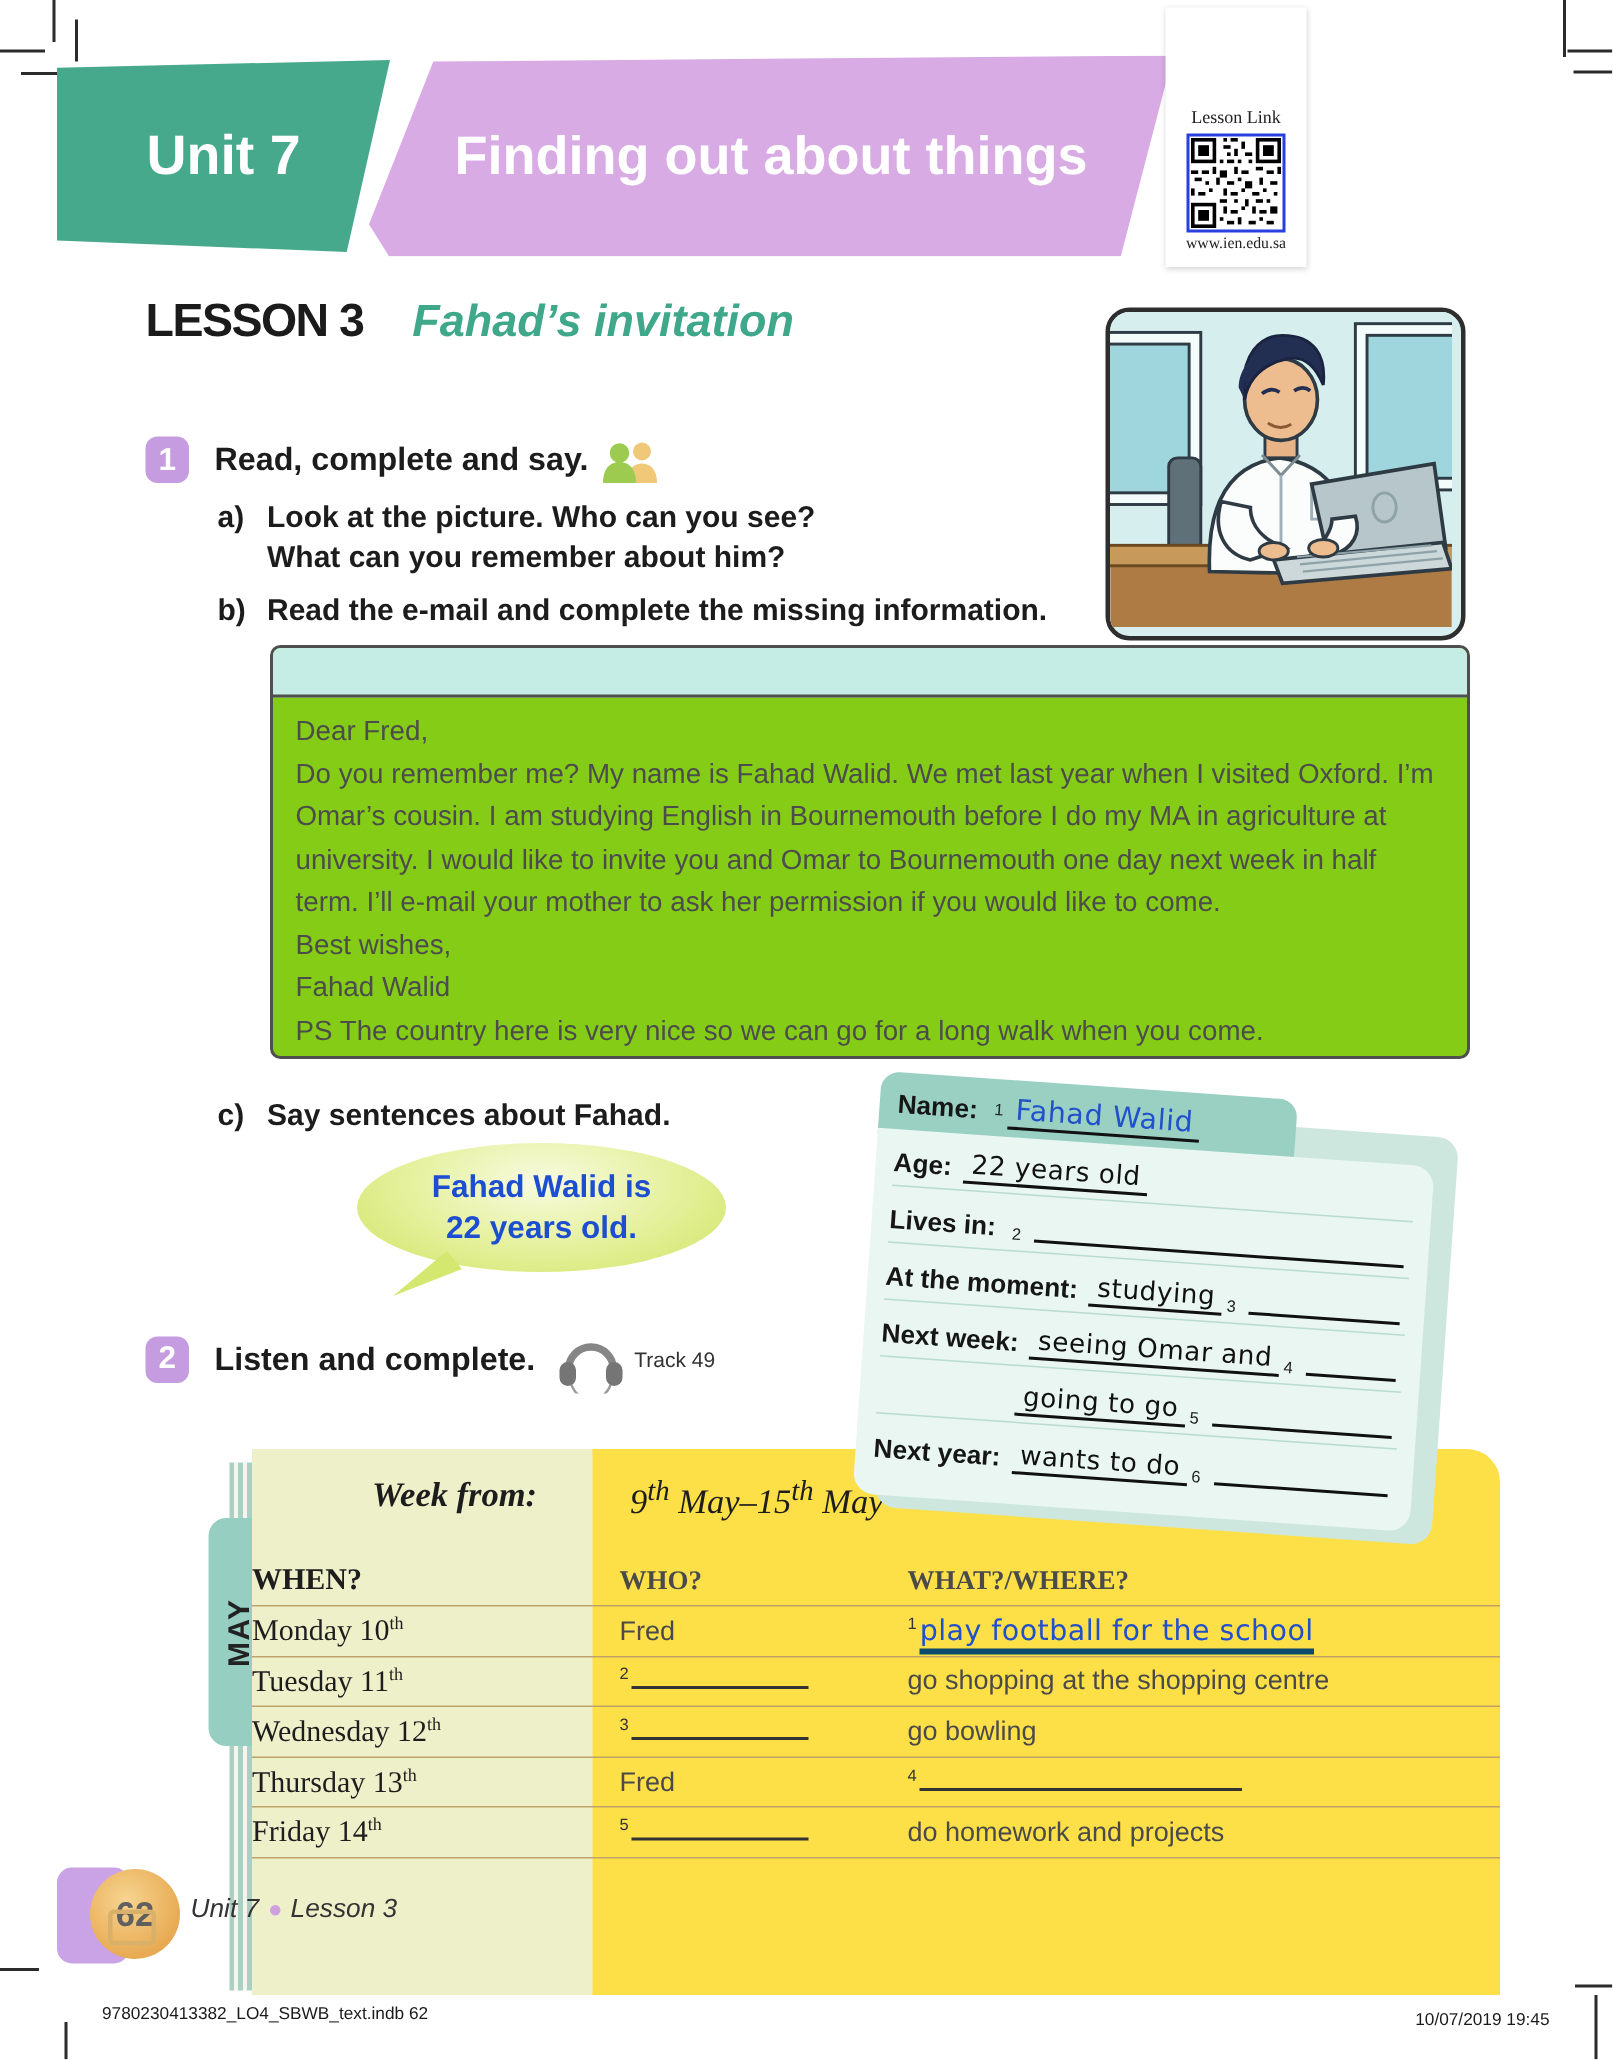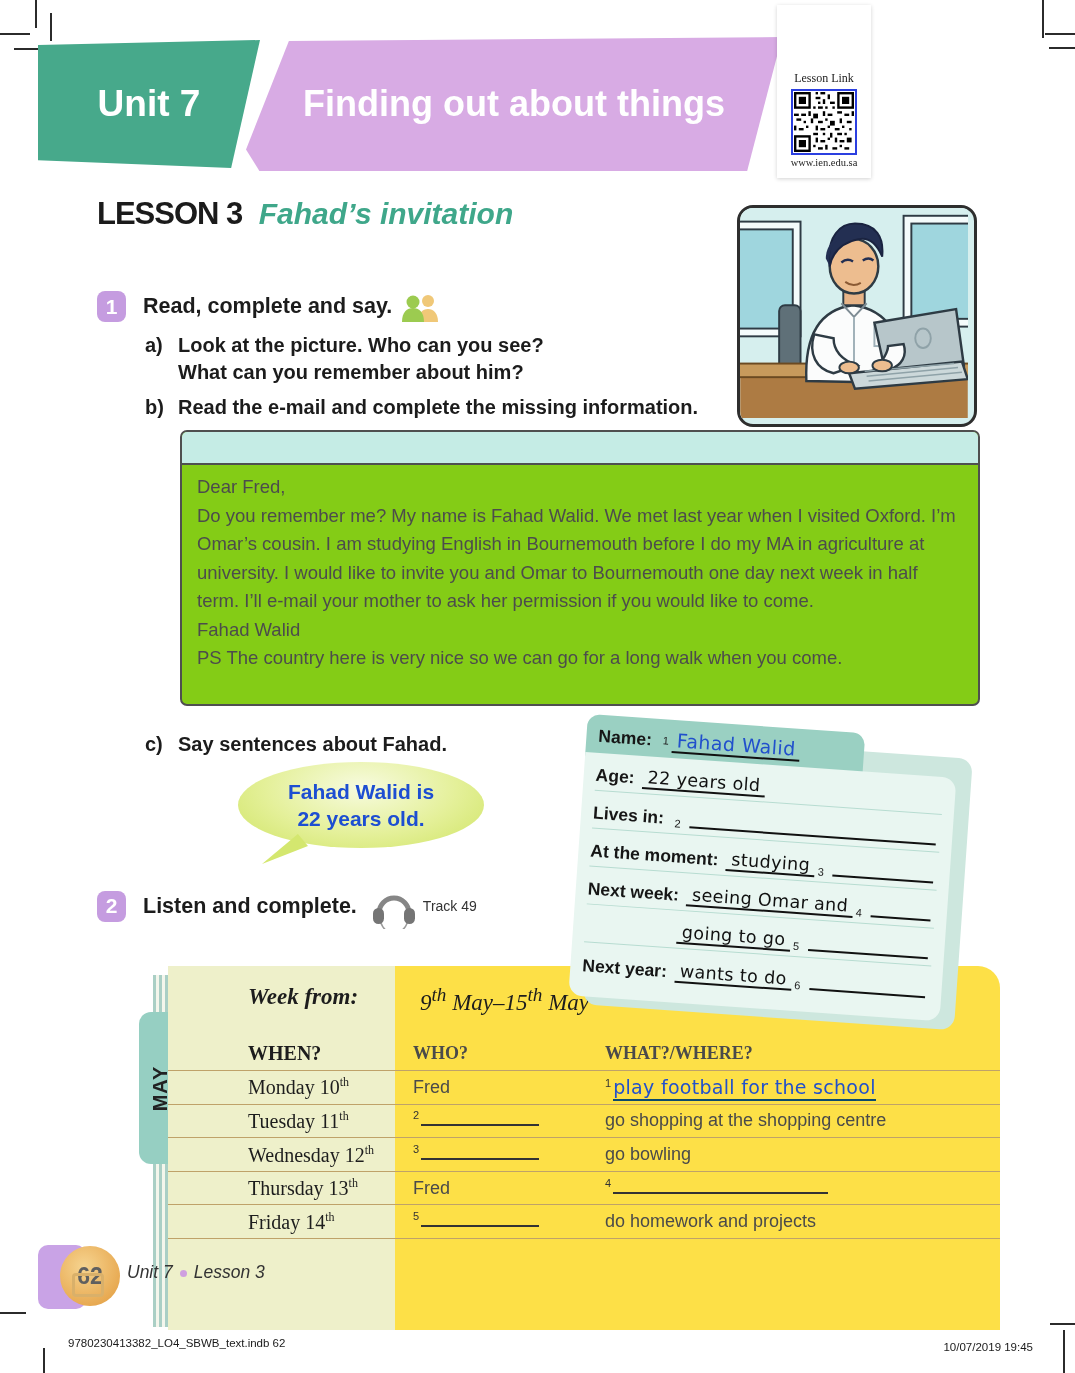--- a/index.html
+++ b/index.html
@@ -18,21 +18,21 @@
   
   .qr-panel{position:absolute;left:777px;top:5px;width:94px;height:173px;background:#fff;
     box-shadow:0 1px 4px rgba(0,0,0,.18);display:flex;flex-direction:column;align-items:center}
   .qr-label{margin-top:66px;font-family:"Liberation Serif",serif;font-size:12px;color:#222}
   .qr-box{margin-top:3px;border:2px solid #2b3fe0;padding:1px;background:#fff;line-height:0}
   .qr-url{margin-top:2px;font-family:"Liberation Serif",serif;font-size:10.5px;color:#222}
 
   
   .lesson-row{position:absolute;left:97px;top:196px;white-space:nowrap}
   .lesson-num{font-size:31px;font-weight:bold;letter-spacing:-1px;color:#1b1b1b}
-  .lesson-title{font-size:30px;font-weight:bold;font-style:italic;color:#3fa78a;margin-left:12px}
+  .lesson-title{font-size:30px;font-weight:bold;font-style:italic;color:#3fa78a;margin-left:28px}
 
   
   .illus{position:absolute;left:737px;top:205px;width:234px;height:216px;border:3px solid #2e2e2e;
     border-radius:16px;overflow:hidden;background:#d6efee;line-height:0}
 
   
   .act{position:absolute;display:flex;align-items:center}
   .badge{width:29px;height:31px;border-radius:8px;background:#c59ce0;color:#fff;font-weight:bold;
     font-size:21px;display:flex;align-items:center;justify-content:center;flex:0 0 auto}
   .act-title{margin-left:17px;font-size:21.5px;font-weight:bold;color:#1c1c1c;white-space:nowrap}
@@ -85,28 +85,28 @@
     border-radius:2px 22px 0 0}
   .col1{position:absolute;left:0;top:0;width:227px;height:100%;background:#eef0ca}
   .week-label{position:absolute;left:80px;top:18px;font-family:"Liberation Serif",serif;
     font-weight:bold;font-style:italic;font-size:23px;color:#1d1d1d}
   .week-range{position:absolute;left:252px;top:18px;font-family:"Liberation Serif",serif;
     font-style:italic;font-size:23px;color:#1d1d1d}
   .head-row{position:absolute;left:0;top:70px;width:100%;height:34px;border-bottom:1.5px solid #bfa269;
     display:flex;align-items:center;font-family:"Liberation Serif",serif;font-weight:bold;font-size:19px;color:#1d1d1d}
   .cal-rows{position:absolute;left:0;top:105px;width:100%}
   .cal-row{display:flex;align-items:center;height:33.6px;border-bottom:1.2px solid #bfa269;box-sizing:border-box}
-  .c-when{width:245px;padding-left:80px;box-sizing:border-box;font-family:"Liberation Serif",serif;
+  .c-when{width:245px;box-sizing:border-box;font-family:"Liberation Serif",serif;
     font-size:20px;color:#1d1d1d;white-space:nowrap}
   .c-when sup{font-size:12px}
   .c-who{width:192px;font-size:18px;color:#4a4a4a;white-space:nowrap}
   .c-what{flex:1;font-size:18px;color:#4a4a4a;white-space:nowrap}
   .blank{display:inline-block;width:118px;border-bottom:2px solid #333;height:14px;vertical-align:baseline}
   .blank.wide{width:215px}
-  .ink{font-family:"DejaVu Sans",sans-serif;color:#2150cc;border-bottom:2px solid #0c4a6e;
+  .ink{font-family:"DejaVu Sans",sans-serif;color:#2150cc;border-bottom:4px solid #0c4a6e;
     padding-bottom:1px;font-size:19px;letter-spacing:.3px}
   sup.bn{font-size:11px;color:#333;margin-right:2px;line-height:1}
 
   
   .pnum{position:absolute;left:38px;top:1243px;width:82px;height:70px}
   .p-pur{position:absolute;left:0;top:2px;width:48px;height:64px;background:#c9a3e6;border-radius:10px}
   .p-orb{position:absolute;left:22px;top:3px;width:60px;height:60px;border-radius:50%;
     background:radial-gradient(circle at 40% 35%,#f6d490,#e8ab54 70%,#dd9a3f);
     display:flex;align-items:center;justify-content:center;font-weight:bold;font-size:23px;color:#5f5f5f}
   .p-orb::after{content:"";position:absolute;left:12px;bottom:9px;width:26px;height:18px;
@@ -288,20 +288,21 @@
   </div>
   <div class="sub" style="left:145px;top:396px">
     <span class="letter">b)</span><span>Read the e-mail and complete the missing information.</span>
   </div>
 
   <div class="email">
     <div class="email-head"></div>
     <div class="email-body">
       <div>Dear Fred,</div>
       <div>Do you remember me? My name is Fahad Walid. We met last year when I visited Oxford. I’m Omar’s cousin. I am studying English in Bournemouth before I do my MA in agriculture at university. I would like to invite you and Omar to Bournemouth one day next week in half term. I’ll e-mail your mother to ask her permission if you would like to come.</div>
+      <div>Best wishes,</div>
       <div>Fahad Walid</div>
       <div>PS The country here is very nice so we can go for a long walk when you come.</div>
     </div>
   </div>
 
   <div class="sub" style="left:145px;top:733px">
     <span class="letter">c)</span><span>Say sentences about Fahad.</span>
   </div>
 
   <div class="bubble">

